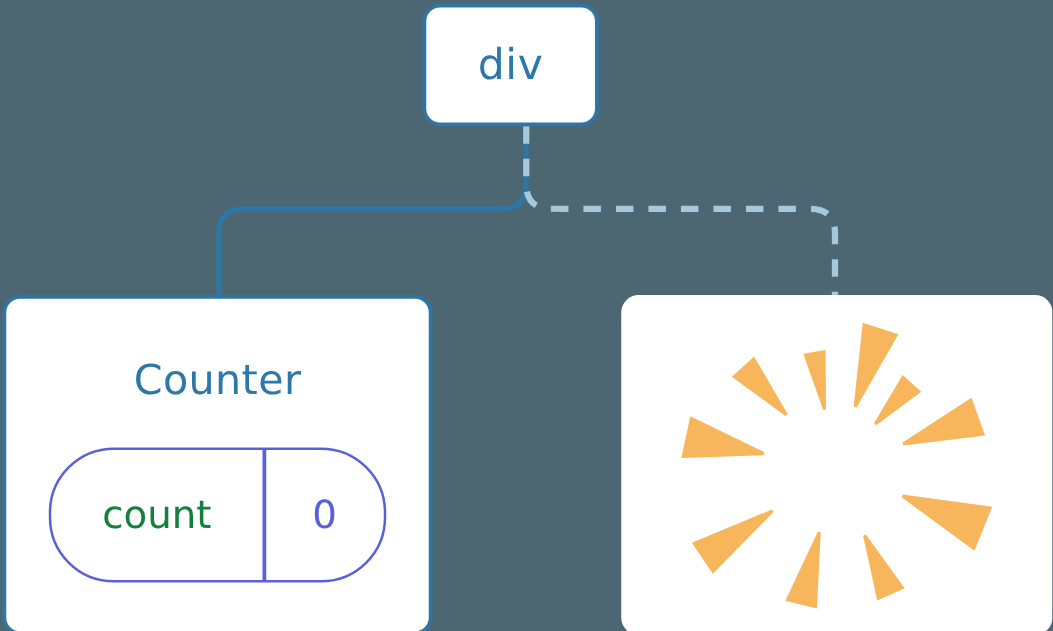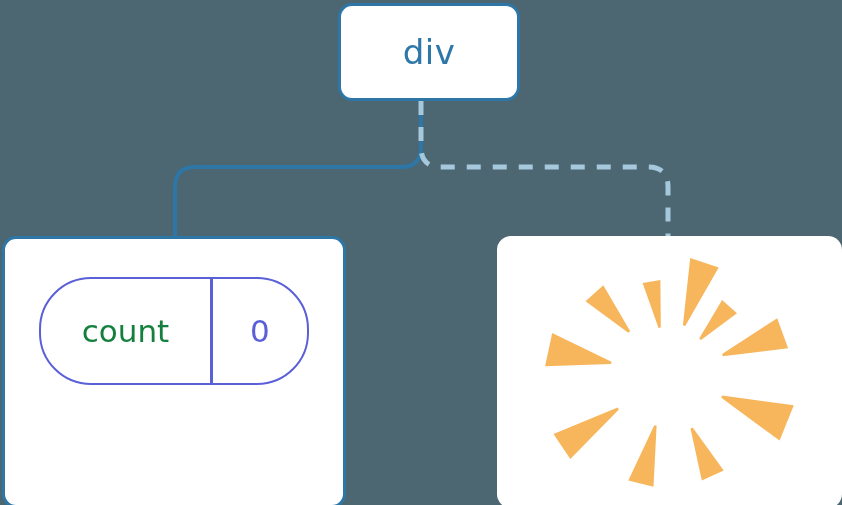--- a/index.html
+++ b/index.html
@@ -11,21 +11,21 @@
   }
   #stage{position:absolute;inset:0;width:842px;height:505px;}
 
   
   #edges{position:absolute;left:0;top:0;width:842px;height:505px;z-index:1;}
 
   
   .node{position:absolute;background:#ffffff;z-index:2;box-sizing:border-box;}
 
   #node-div{
-    left:338px;top:3px;width:182px;height:98px;
+    left:338px;top:3px;width:141px;height:98px;
     border:3px solid #2d76a6;border-radius:14px;
     display:flex;align-items:center;justify-content:center;
   }
   #node-div .tag{
     font-size:34px;color:#2e77a9;letter-spacing:.5px;line-height:1;
   }
 
   #node-counter{
     left:2px;top:236px;width:344px;height:272px;
     border:3px solid #2d76a6;border-radius:14px;
@@ -63,20 +63,21 @@
   <svg id="edges" viewBox="0 0 842 505">
     <path id="edge-solid" fill="none" stroke="#2d76a6" stroke-width="4" stroke-linecap="round" stroke-linejoin="round" d="M421,101 L421,147 Q421,167 401,167 L195,167 Q175,167 175,187 L175,240"></path>
     <path id="edge-dashed" fill="none" stroke="#a6c8dd" stroke-width="5" stroke-linecap="butt" stroke-linejoin="round" stroke-dasharray="14 12" d="M421,101 L421,147 Q421,167 441,167 L648,167 Q668,167 668,187 L668,240"></path>
   </svg>
 
   <div class="node" id="node-div">
     <span class="tag">div</span>
   </div>
 
   <div class="node" id="node-counter">
+    <span class="title">Counter</span>
     <div class="pill">
       <span class="k">count</span>
       <span class="sep"></span>
       <span class="v">0</span>
     </div>
   </div>
 
   <div class="node" id="node-burst">
     <svg id="burst-svg" width="345" height="272" viewBox="0 0 345 272">
         <polygon points="188.2,89.9 221.7,31.4 193.2,22.1 185.9,89.2" fill="#f7b65c"></polygon>

